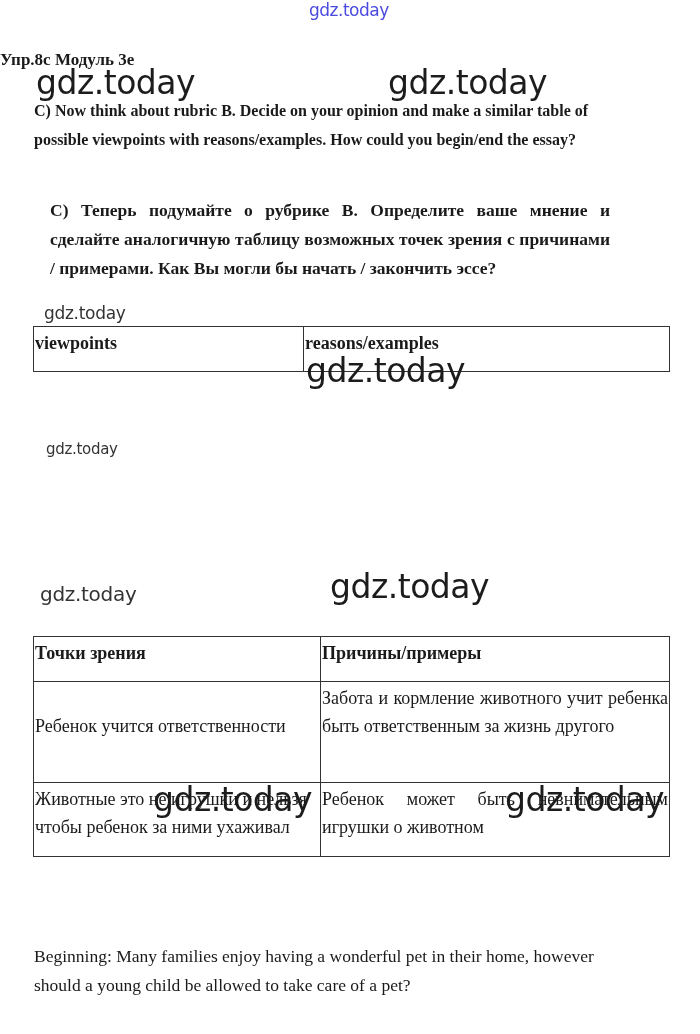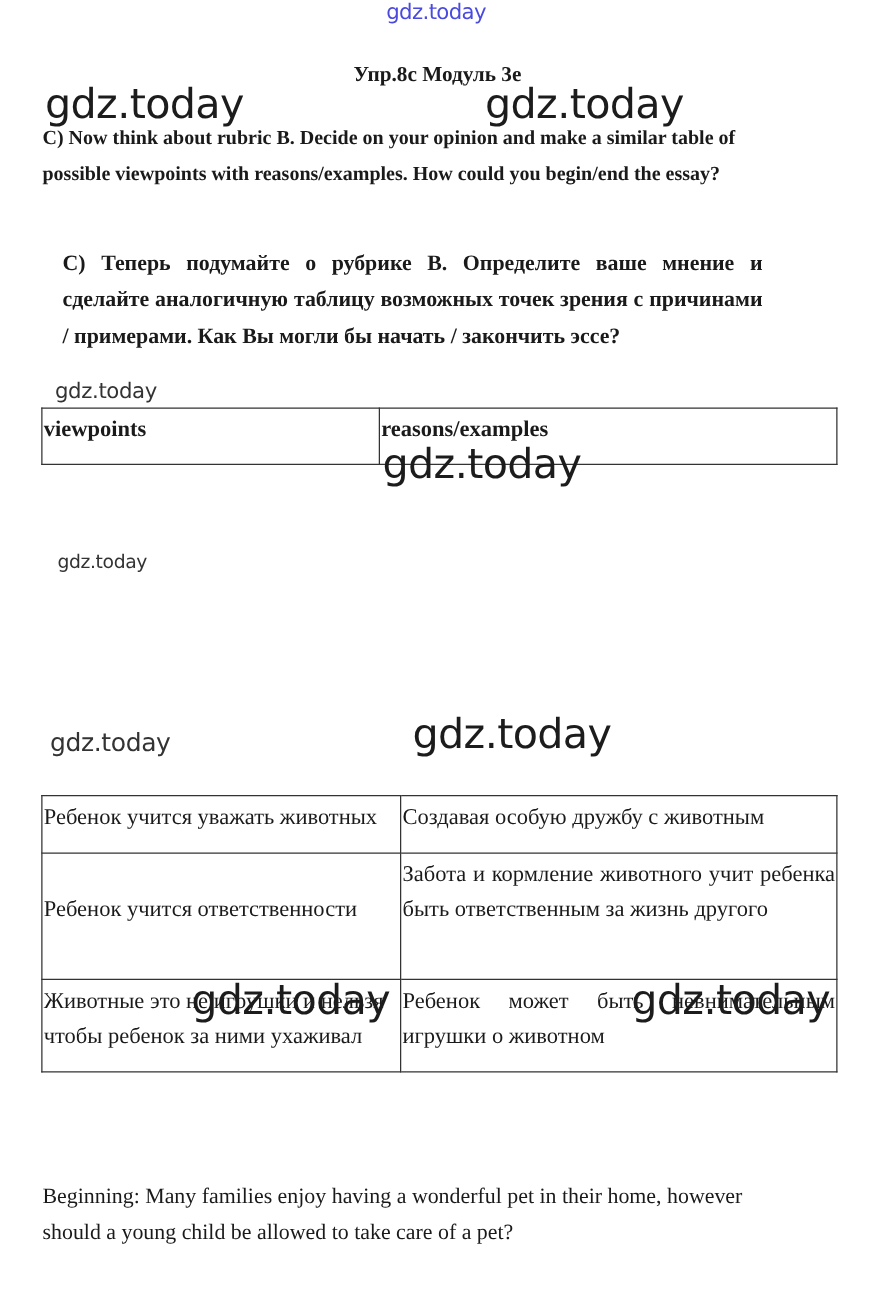--- a/index.html
+++ b/index.html
@@ -5,21 +5,21 @@
   html, body { margin: 0; padding: 0; }
   body {
     width: 700px; height: 1034px; background: #ffffff; position: relative; overflow: hidden;
     font-family: "Liberation Serif", serif; color: #1a1a1a;
   }
   .abs { position: absolute; }
   .wm { position: absolute; font-family: "DejaVu Sans", sans-serif; font-weight: 200; color: #222; letter-spacing: 0px; line-height: 1; white-space: nowrap; }
   .wm-top { left: 309px; top: 2px; font-size: 17px; color: #4a4adf; font-weight: normal; letter-spacing: -0.5px; }
   .wm-lg { font-size: 33px; color: #1c1c1c; letter-spacing: -0.5px; font-weight: normal; }
   .wm-sm { font-size: 17px; color: #333; font-weight: normal; letter-spacing: -0.3px; }
-  .title { left: 0; width: 700px; top: 50px; text-align: center; font-weight: bold; font-size: 17px; }
+  .title { left: 0; width: 700px; top: 50px; text-align: left; font-weight: bold; font-size: 17px; }
   .para { left: 34px; width: 560px; font-weight: bold; font-size: 16px; line-height: 29px; }
   .para-ru { left: 34px; width: 560px; font-weight: bold; font-size: 17.5px; line-height: 29px; text-align: justify; margin-left: 16px; }
   table { border-collapse: collapse; position: absolute; table-layout: fixed; }
   td { border: 1.5px solid #333; vertical-align: top; padding: 2px 1px 0 1px; font-size: 18px; line-height: 28px; }
   td.h { font-weight: bold; }
   .just { text-align: justify; text-align-last: left; }
   .beg { left: 34px; width: 580px; font-size: 17.5px; line-height: 29px; }
 </style>
 </head>
 <body>
@@ -52,23 +52,23 @@
 <div class="wm wm-lg" style="left:306px;top:354px;">gdz.today</div>
 <div class="wm wm-sm" style="left:40px;top:584px;font-size:20px;">gdz.today</div>
 <div class="wm wm-lg" style="left:330px;top:570px;">gdz.today</div>
 
 <table style="left:33px;top:636px;width:636px;">
   <colgroup>
       <col style="width:287px">
       <col style="width:349px">
     </colgroup>
   <tbody>
-  <tr style="height:46px;">
-    <td>Ребенок учится уважать животных</td>
-    <td>Создавая особую дружбу с животным</td>
+      <tr style="height:45px;">
+    <td class="h">Точки зрения</td>
+    <td class="h">Причины/примеры</td>
   </tr>
   <tr style="height:101px;">
     <td style="padding-top:30px;">Ребенок учится ответственности</td>
     <td class="just">Забота и кормление животного учит ребенка быть ответственным за жизнь другого</td>
   </tr>
   <tr style="height:74px;">
     <td>Животные это не игрушки и нельзя чтобы ребенок за ними ухаживал</td>
     <td class="just">Ребенок может быть невнимательным игрушки о животном</td>
   </tr>
 </tbody>

